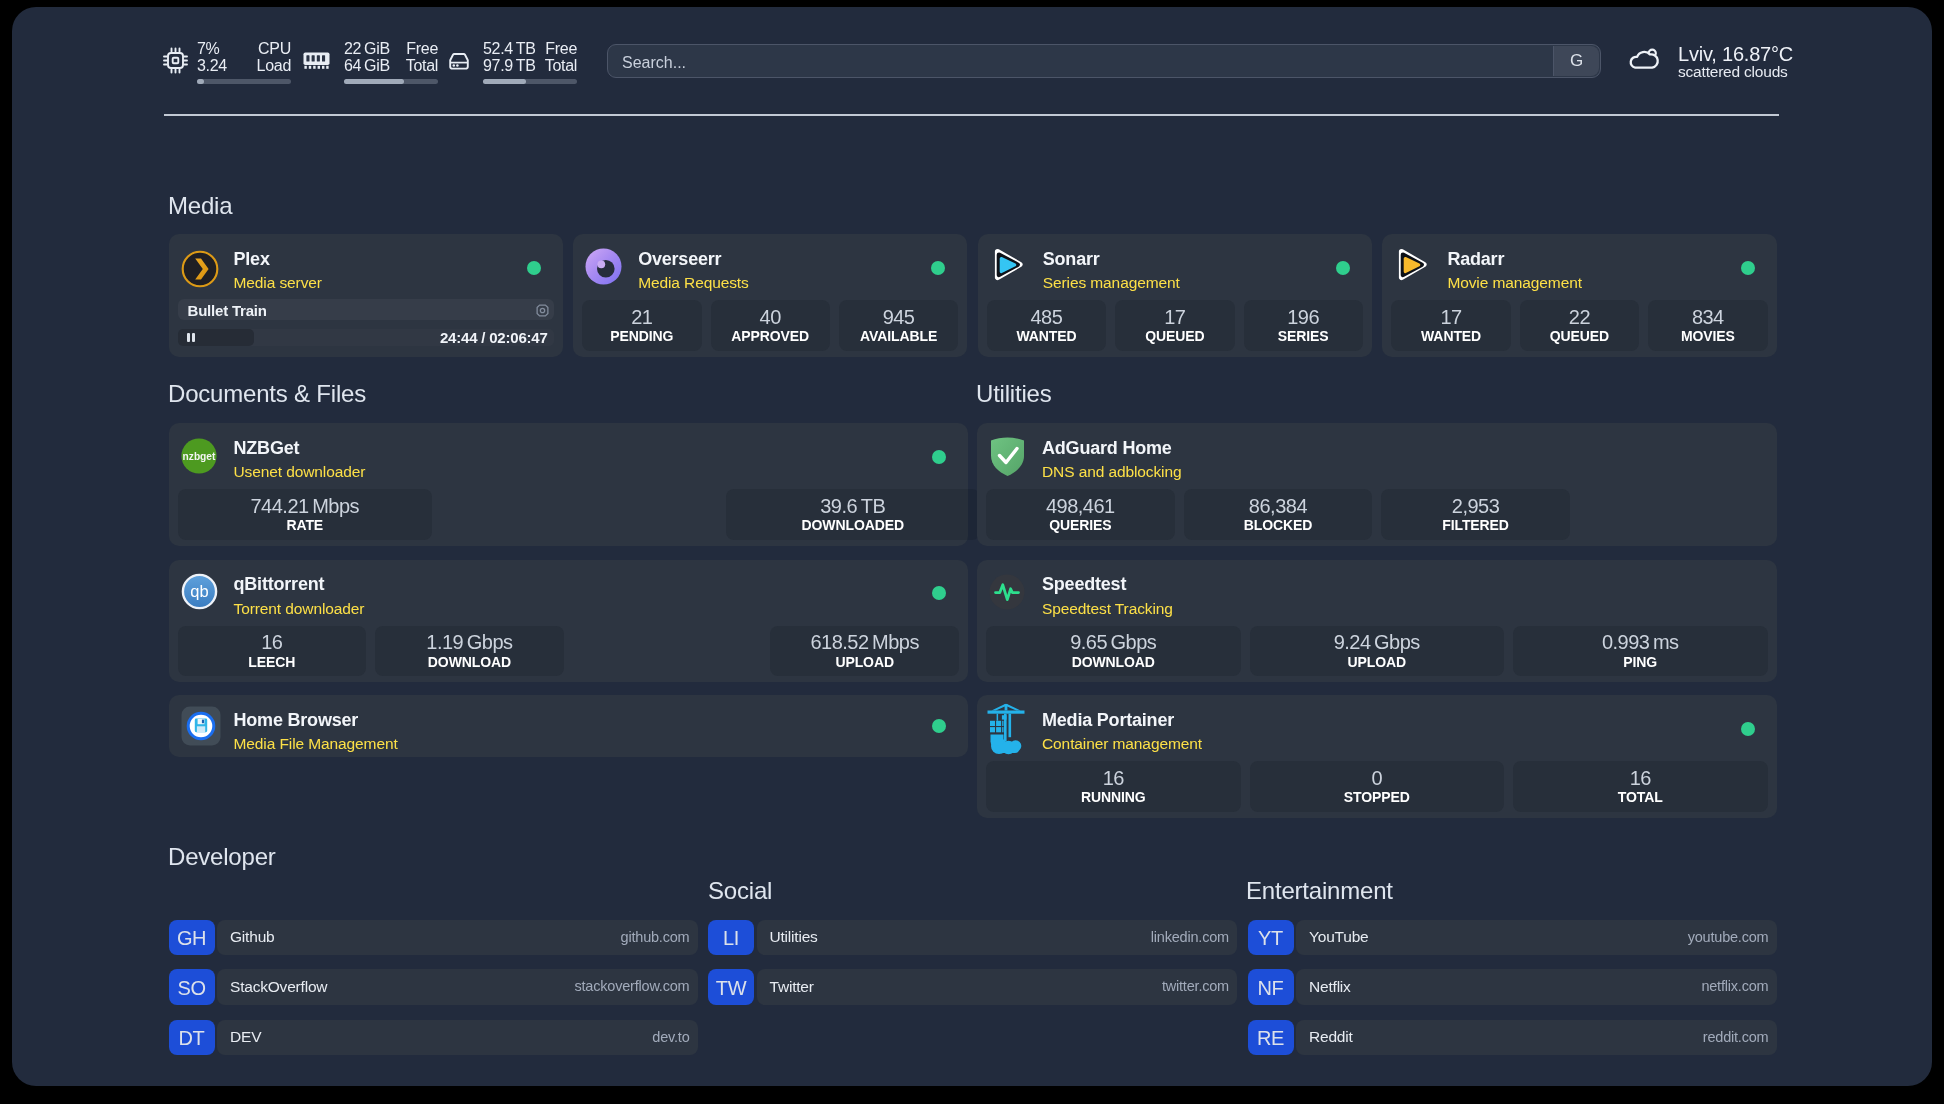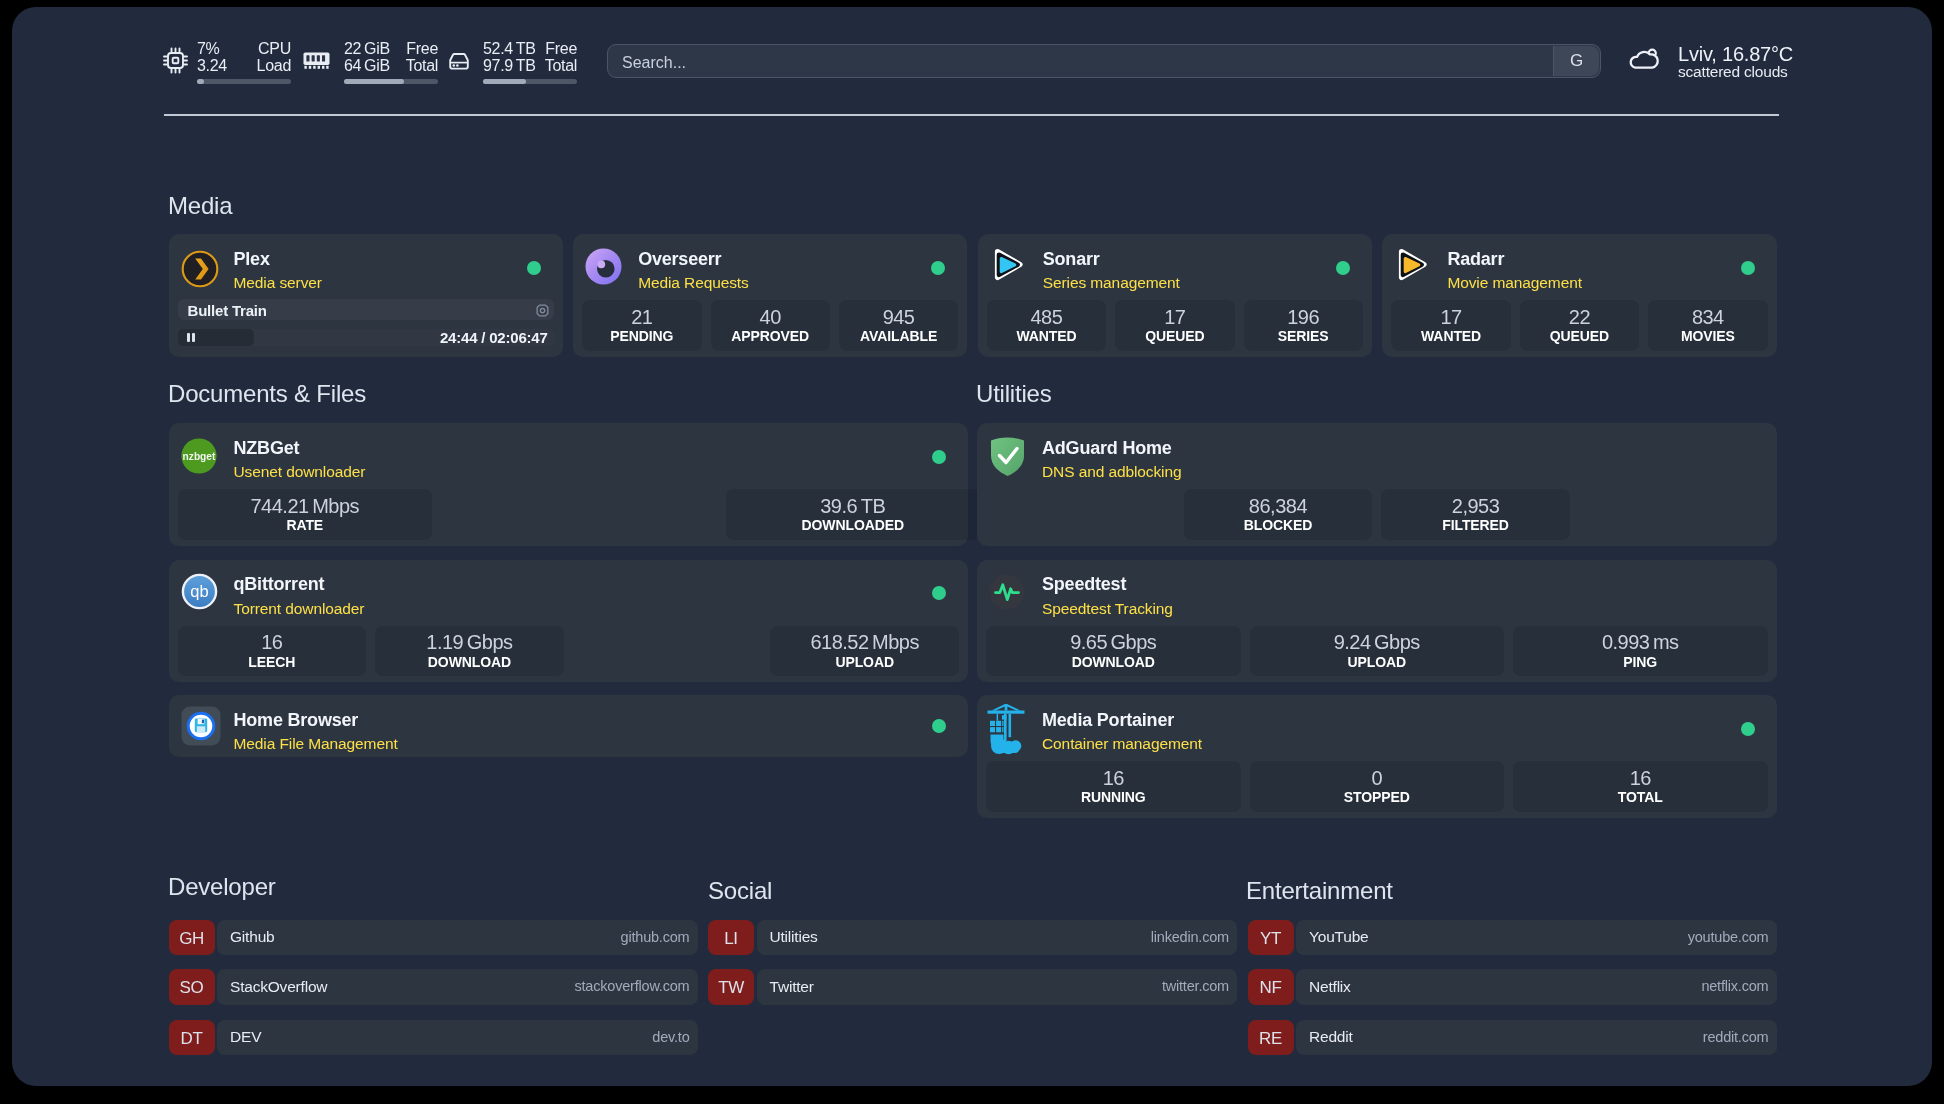--- a/index.html
+++ b/index.html
@@ -9,22 +9,22 @@
 .hwt span{float:right}
 .hd{position:absolute;font-size:24px;font-weight:500;color:#dfe5ee;letter-spacing:-0.2px}
 .card{position:absolute;background:#2d3541;border-radius:10px}
 .t1{position:absolute;left:65px;top:12.5px;font-size:18px;font-weight:600;color:#f2f5f9;letter-spacing:-0.2px;line-height:24px}
 .t2{position:absolute;left:65px;top:38px;font-size:15.5px;color:#fde047;line-height:21px;letter-spacing:-0.1px}
 .dot{position:absolute;top:26.5px;right:22px;width:14px;height:14px;border-radius:50%;background:#2fce8d}
 .sbox{position:absolute;background:rgba(10,14,22,0.15);border-radius:8px;text-align:center}
 .val{margin-top:5.5px;font-size:20px;color:#ccd3dd;line-height:22px;letter-spacing:-0.5px}
 .lab{margin-top:0.5px;font-size:14px;font-weight:700;color:#ffffff;line-height:16px;letter-spacing:-0.1px}
 .bmrow{position:absolute;height:35.5px}
-.bmab{position:absolute;left:0;top:0;width:46px;height:35.5px;background:#7f1d1d;border-radius:8px;
- display:flex;align-items:center;justify-content:center;padding-top:3px;font-size:17px;font-weight:500;color:#dce1ea;letter-spacing:-0.4px}
+.bmab{position:absolute;left:0;top:0;width:46px;height:35.5px;background:#1d4ed8;border-radius:8px;
+ display:flex;align-items:center;justify-content:center;padding-top:3px;font-size:20px;font-weight:500;color:#dce1ea;letter-spacing:-0.4px}
 .bmbar{position:absolute;left:48.5px;right:0;top:0;height:35.5px;background:#2d3541;border-radius:8px}
 .bmname{position:absolute;left:13px;top:8.5px;font-size:15.5px;color:#e8ecf2;letter-spacing:-0.2px}
 .bmdom{position:absolute;right:8px;top:9px;font-size:14.5px;color:#a2abbb;letter-spacing:-0.2px}
 </style></head><body>
 <div class="panel"></div>
 <div style="position:absolute;left:163px;top:47px"><svg width="25" height="27" viewBox="0 0 25 27" fill="none">
 <rect x="5" y="6" width="15" height="15" rx="3" stroke="#e8edf4" stroke-width="1.9"></rect>
 <rect x="9.7" y="10.7" width="5.6" height="5.6" rx="1" stroke="#e8edf4" stroke-width="1.9"></rect>
 <g stroke="#e8edf4" stroke-width="1.9" stroke-linecap="round">
 <path d="M8.5 1.5v3M12.5 1.5v3M16.5 1.5v3M8.5 22.5v3M12.5 22.5v3M16.5 22.5v3M1 9.5h3M1 13.5h3M1 17.5h3M21 9.5h3M21 13.5h3M21 17.5h3"></path>
@@ -204,20 +204,24 @@
           <linearGradient id="agg" x1="0" y1="0" x2="1" y2="1">
 <stop offset="0" stop-color="#6fc382"></stop>
             <stop offset="1" stop-color="#55a468"></stop>
 </linearGradient>
         </defs>
 <path d="M18.5 1.5 C13 1.5 6.6 2.6 2 4.6 V19.5 C2 29.5 9.4 35.9 18.5 40 C27.6 35.9 35 29.5 35 19.5 V4.6 C30.4 2.6 24 1.5 18.5 1.5 Z" fill="url(#agg)"></path>
 <path d="M10.5 19.5 L17 26.5 L28 12.5" stroke="#ffffff" stroke-width="3.4" fill="none" stroke-linecap="round" stroke-linejoin="round"></path>
 </svg></div>
     <div class="t1">AdGuard Home</div>
     <div class="t2">DNS and adblocking</div>
+    <div class="sbox" style="left:9.0px;top:66.0px;width:188.625px;height:50.5px">
+      <div class="val">498,461</div>
+      <div class="lab">QUERIES</div>
+    </div>
     <div class="sbox" style="left:206.625px;top:66.0px;width:188.625px;height:50.5px">
       <div class="val">86,384</div>
       <div class="lab">BLOCKED</div>
     </div>
     <div class="sbox" style="left:404.25px;top:66.0px;width:188.625px;height:50.5px">
       <div class="val">2,953</div>
       <div class="lab">FILTERED</div>
     </div>
   </div>
 <div class="card" style="left:168.5px;top:559.5px;width:799.5px;height:122.5px">
@@ -314,21 +318,21 @@
     </div>
     <div class="sbox" style="left:272.5px;top:66.0px;width:254.5px;height:50.5px">
       <div class="val">0</div>
       <div class="lab">STOPPED</div>
     </div>
     <div class="sbox" style="left:536.0px;top:66.0px;width:254.5px;height:50.5px">
       <div class="val">16</div>
       <div class="lab">TOTAL</div>
     </div>
   </div>
-<div class="hd" style="left:168px;top:873px">Developer</div>
+<div class="hd" style="left:168px;top:843px">Developer</div>
 <div class="hd" style="left:708px;top:877px">Social</div>
 <div class="hd" style="left:1246px;top:877px">Entertainment</div>
 <div class="bmrow" style="left:168.5px;top:919.5px;width:529.0px">
     <div class="bmab">GH</div>
     <div class="bmbar">
       <div class="bmname">Github</div>
       <div class="bmdom">github.com</div>
     </div>
   </div>
 <div class="bmrow" style="left:168.5px;top:969.2px;width:529.0px">

